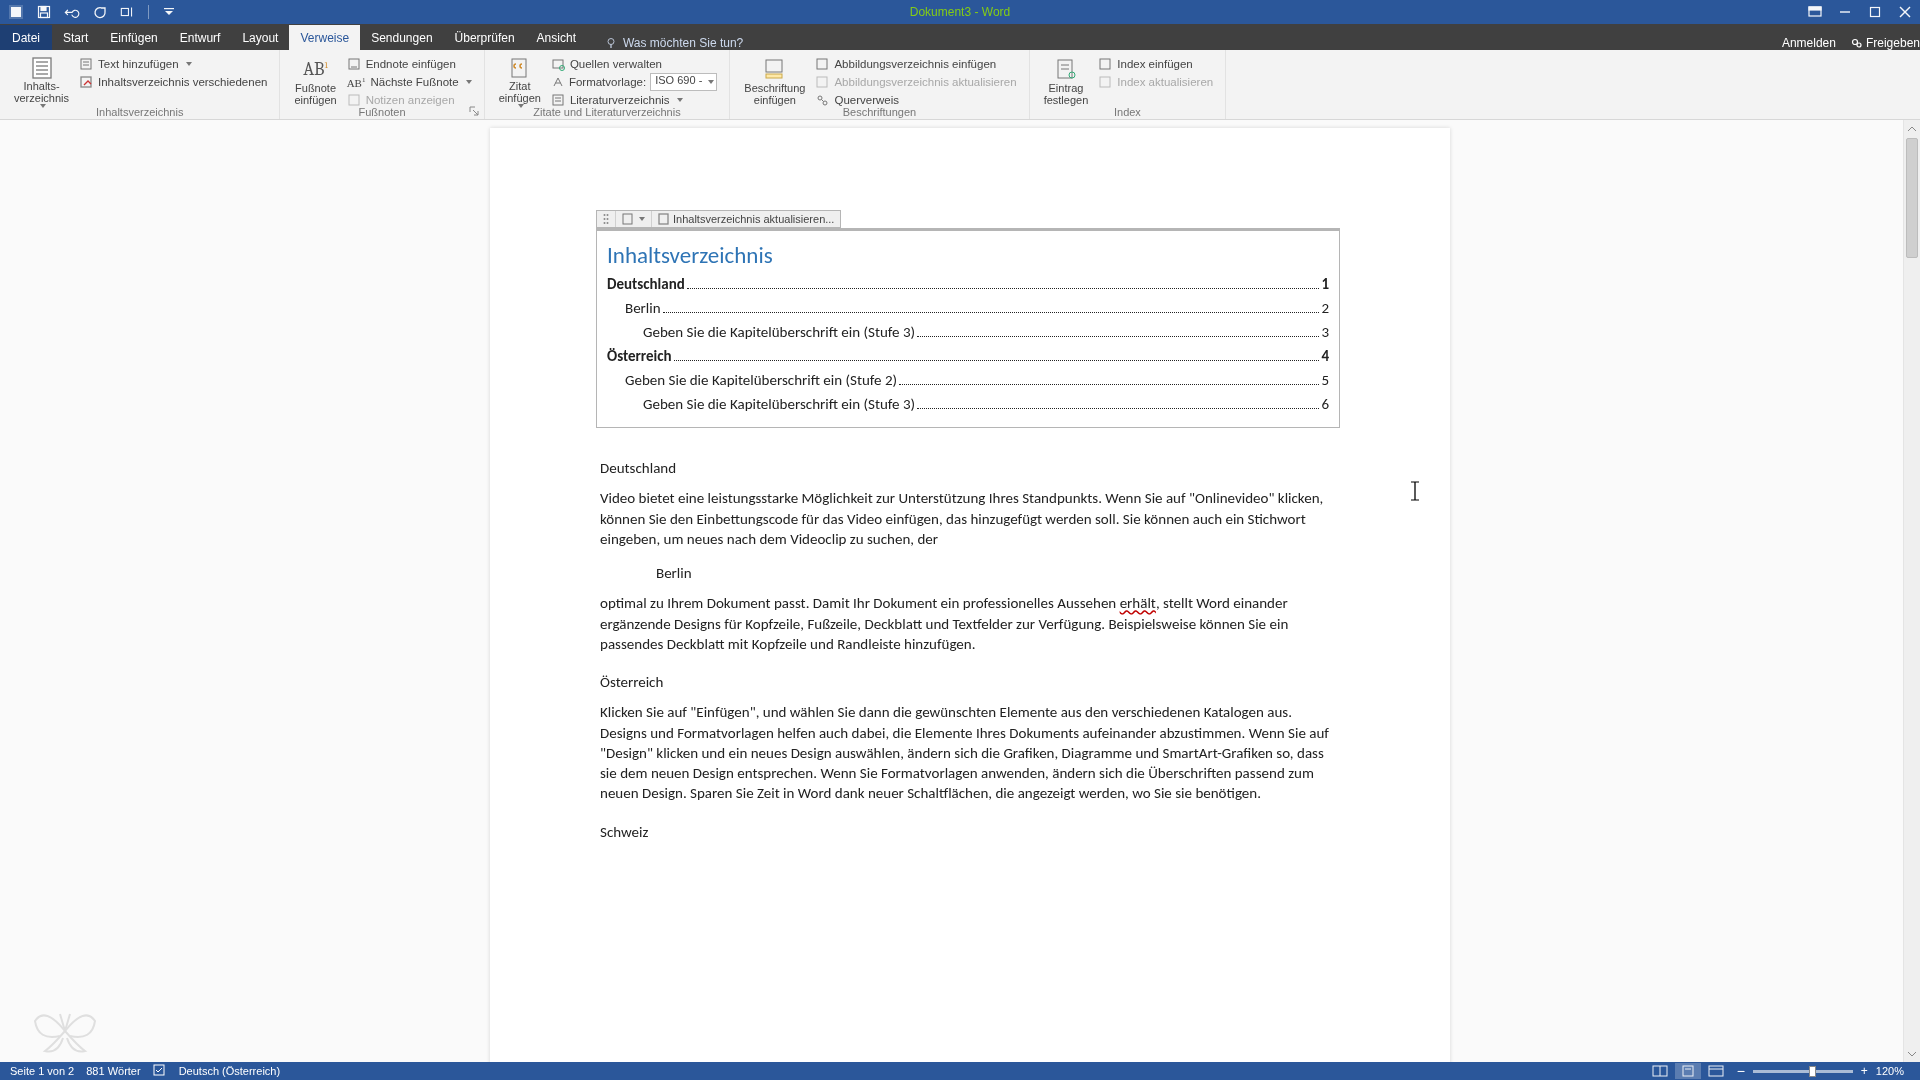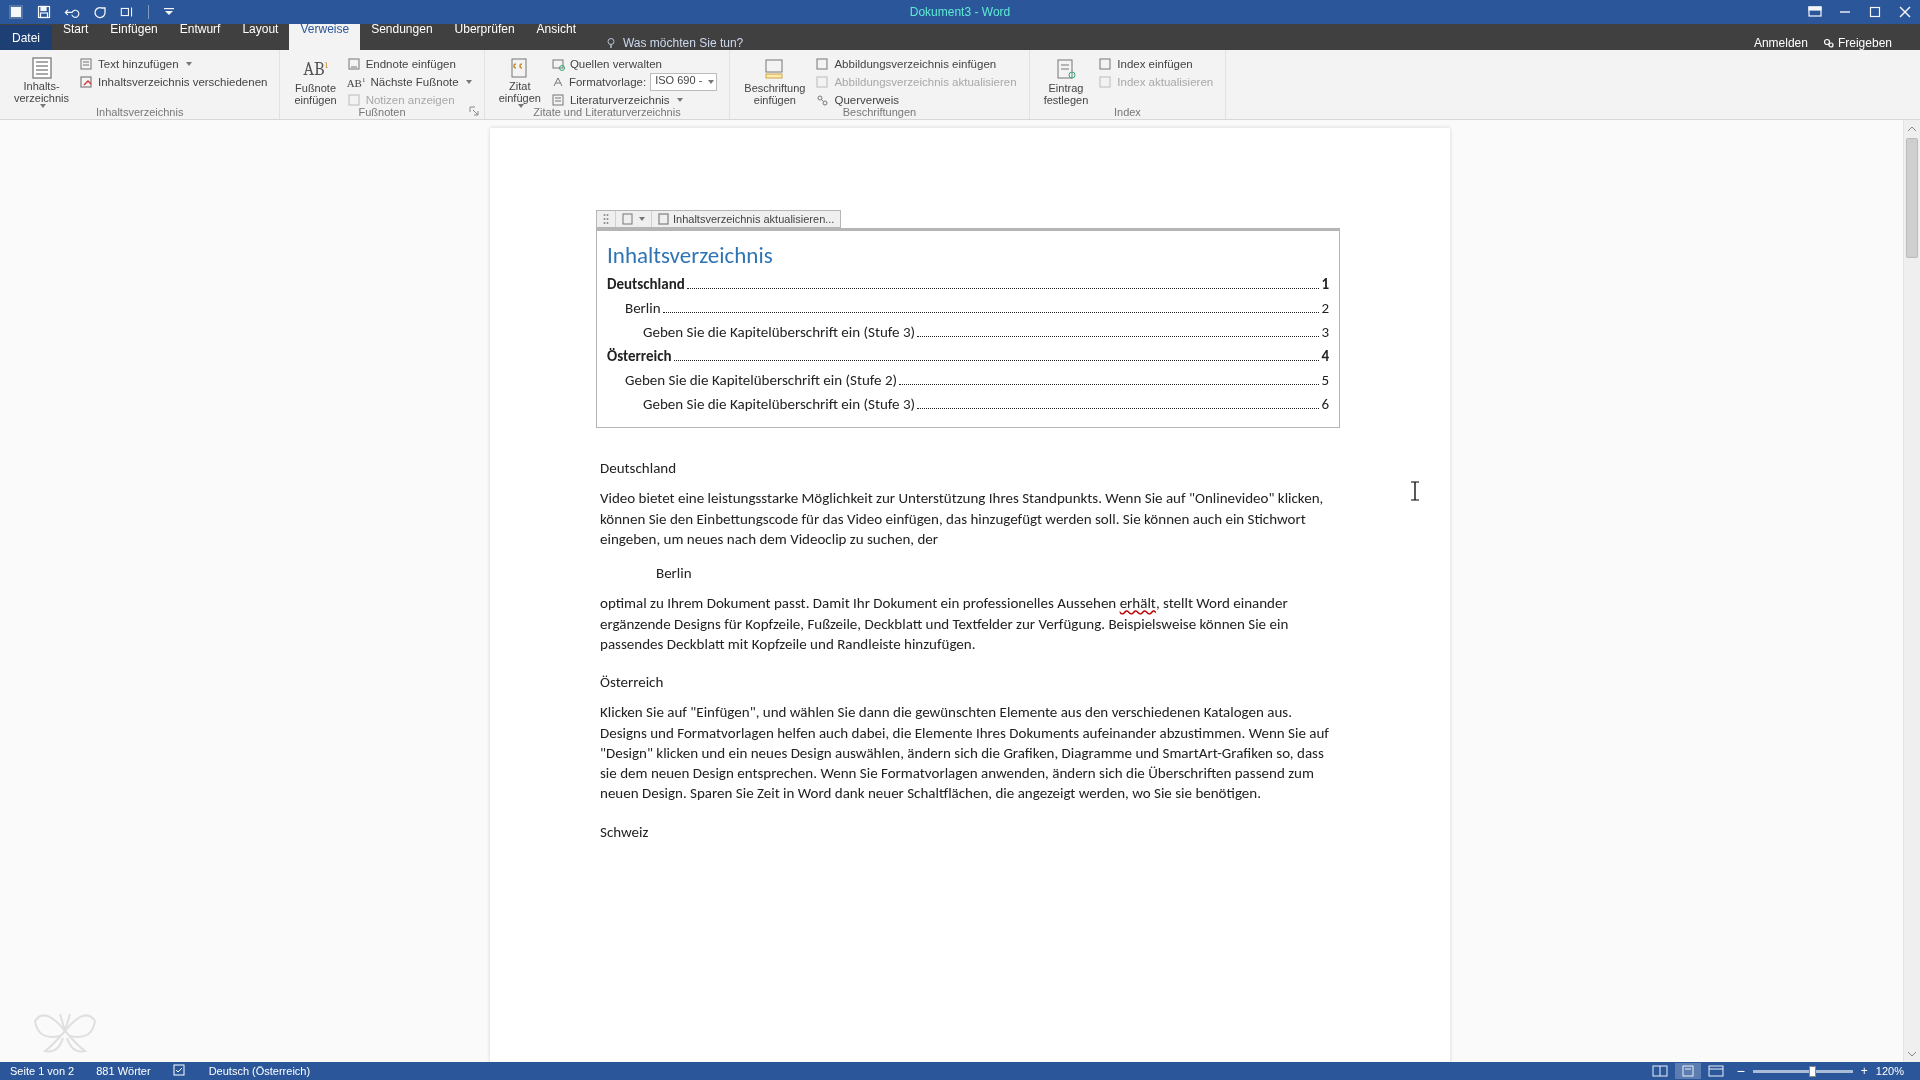--- a/index.html
+++ b/index.html
@@ -1,35 +1,35 @@
 <!DOCTYPE html>
 <html><head>
 <meta charset="utf-8">
 <style>
   * { box-sizing: border-box; margin: 0; padding: 0; }
   html, body { width: 1920px; height: 1080px; font-family: "Segoe UI", Tahoma, sans-serif; font-size: 12px; color: #444; background: #fff; overflow: hidden; }
 
   
-  .titlebar { height: 24px; background: #2b579a; color: #5eead4; display: flex; align-items: center; position: relative; }
+  .titlebar { height: 24px; background: #2b579a; color: #84cc16; display: flex; align-items: center; position: relative; }
   .qat { display: flex; align-items: center; gap: 12px; padding-left: 8px; }
   .qat-sep { width: 1px; height: 14px; background: rgba(255,255,255,0.4); }
   .qat-ico { display: inline-flex; align-items: center; justify-content: center; width: 16px; height: 16px; opacity: 0.95; }
   .title-center { position: absolute; left: 50%; transform: translateX(-50%); font-size: 12px; }
   .window-controls { margin-left: auto; display: flex; }
   .window-controls .wbtn { width: 30px; height: 24px; display: flex; align-items: center; justify-content: center; }
   .window-controls .wbtn svg { opacity: .95; }
 
   
   .tabrow { height: 26px; background: #404040; color: #fff; display: flex; align-items: flex-end; }
   .ftab { font-size: 12px; padding: 6px 12px 5px; cursor: pointer; background: #1e3f73; color: #fff; }
-  .rtab { font-size: 12px; padding: 6px 11px 14px; cursor: pointer; color: #fff; }
+  .rtab { font-size: 12px; padding: 6px 11px 5px; cursor: pointer; color: #fff; }
   .rtab.active { background: #f3f3f3; color: #2b579a; }
   .tell-me { display: flex; align-items: center; gap: 6px; color: #cdd9ed; padding-left: 18px; font-size: 12px; }
   .tell-me svg{ opacity:.85; }
-  .tab-right { margin-left: auto; display: flex; align-items: center; gap: 14px; padding-right: 28px; color:#fff; font-size:12px; }
+  .tab-right { margin-left: auto; display: flex; align-items: center; gap: 14px; padding-right: 0; color:#fff; font-size:12px; }
   .share { display:flex; align-items:center; gap:4px; }
 
   
   .ribbon { height: 70px; background: #f3f3f3; border-bottom: 1px solid #d7d7d7; display: flex; }
   .rgroup { display: flex; flex-direction: column; padding: 2px 8px 0; border-right: 1px solid #e2e2e2; position: relative; }
   .rgroup .row { display: flex; align-items: flex-start; }
   .rgroup .gname { position: absolute; bottom: 1px; left: 0; right: 0; text-align: center; font-size: 11px; color: #777; }
   .rgroup .dlaunch { position: absolute; bottom: 2px; right: 4px; width: 12px; height: 12px; }
   .bigbtn { display:flex; flex-direction:column; align-items:center; justify-content:flex-start; padding: 4px 6px 0; text-align:center; font-size:11px; color:#444; height: 56px; }
   .bigbtn .bicon { height: 26px; display:flex; align-items:center; justify-content:center; }
@@ -67,21 +67,21 @@
   .l1{ padding-left:0; } .l2{ padding-left:18px; } .l3{ padding-left:36px; }
 
   .body { font-family: Calibri, sans-serif; font-size:15px; color:#222; line-height:1.35; }
   .body p { margin-top: 10px; }
   .body h2.doc-h { font-weight:normal; font-size:15px; margin-top:18px; }
   .body .berlin { margin-left:56px; margin-top:14px; margin-bottom:4px; }
   .underline-wavy { text-decoration: underline wavy #c00000; text-decoration-skip-ink: none; }
 
   
   .statusbar { position:absolute; bottom:0; left:0; right:0; height:18px; background:#2b579a; color:#fff; font-size:11px; display:flex; align-items:center; }
-  .sb-left { display:flex; align-items:center; gap:22px; padding-left:10px; }
+  .sb-left { display:flex; align-items:center; gap:12px; padding-left:10px; }
   .sb-right { margin-left:auto; display:flex; align-items:center; gap:8px; padding-right:16px; }
   .view-btn { display:flex; gap:2px; }
   .view-btn .vb{ width:26px; height:16px; display:flex; align-items:center; justify-content:center; opacity:.9;}
   .view-btn .vb.active{ background: rgba(255,255,255,0.25); }
   .zoom { display:flex; align-items:center; gap:8px; }
   .zoom .track{ width:100px; height:3px; background:rgba(255,255,255,0.6); position:relative; }
   .zoom .knob{ position:absolute; top:-4px; width:7px; height:11px; background:#fff; border:1px solid #888; }
   
   .butterfly { position:absolute; left:30px; bottom:24px; width:70px; height:60px; opacity:.8; }
 </style>

